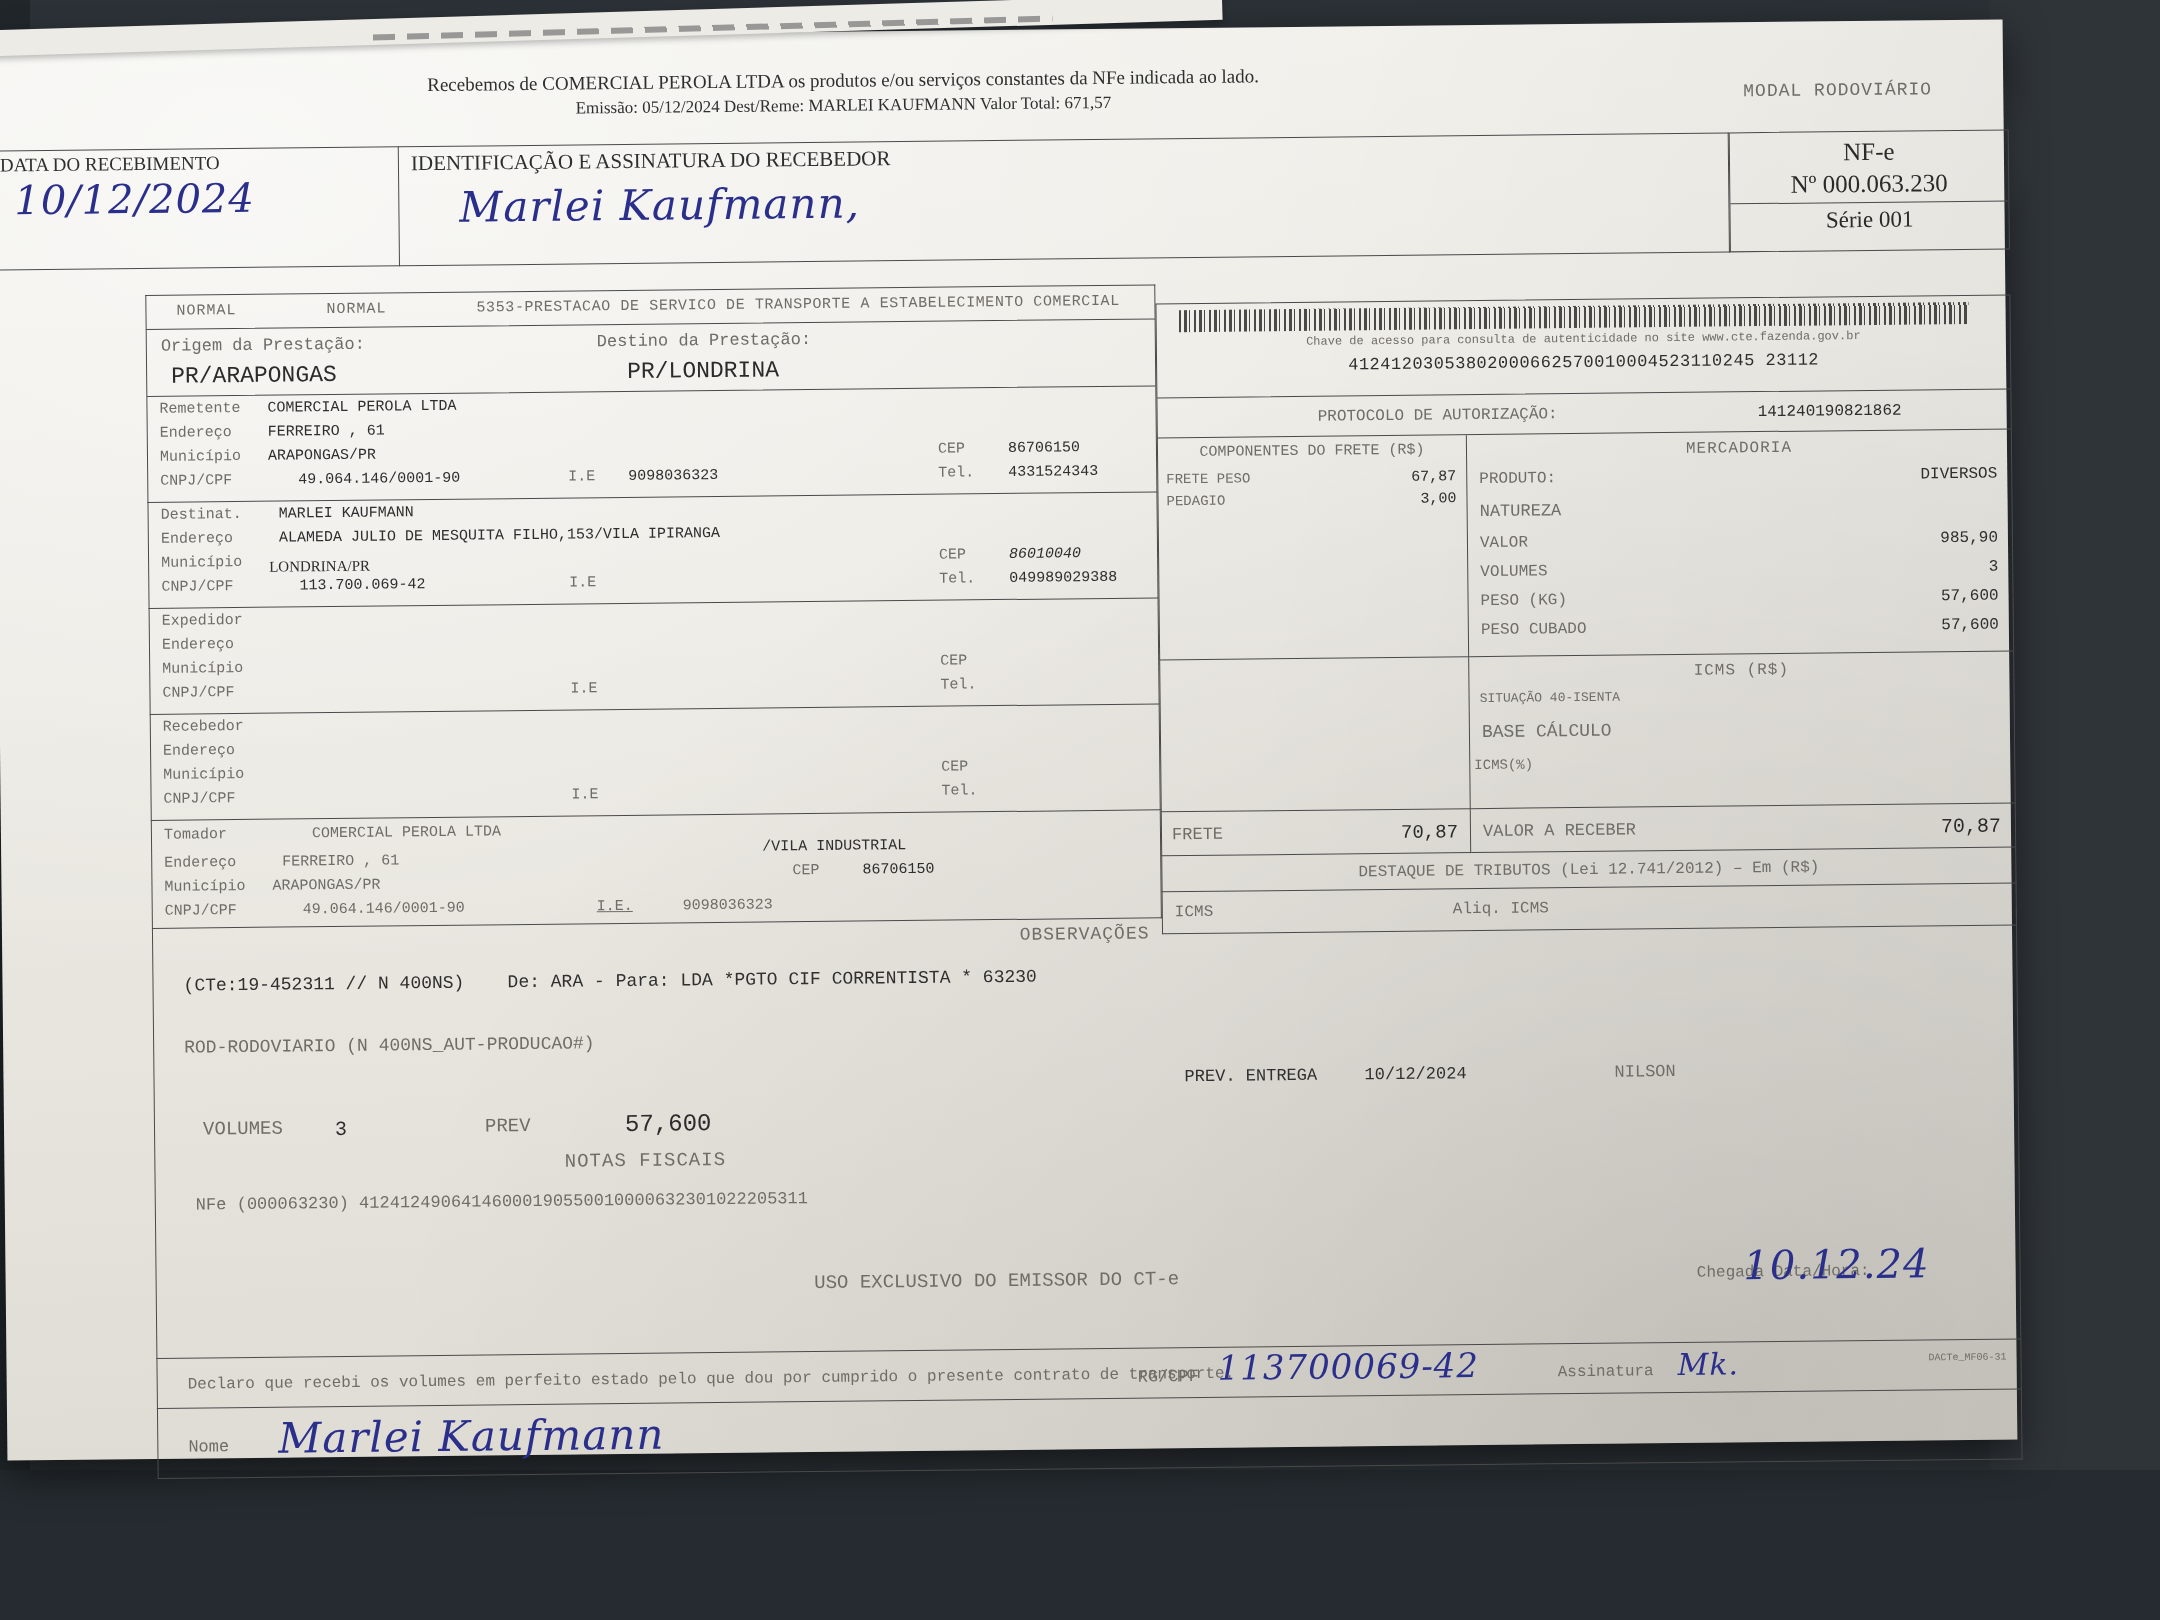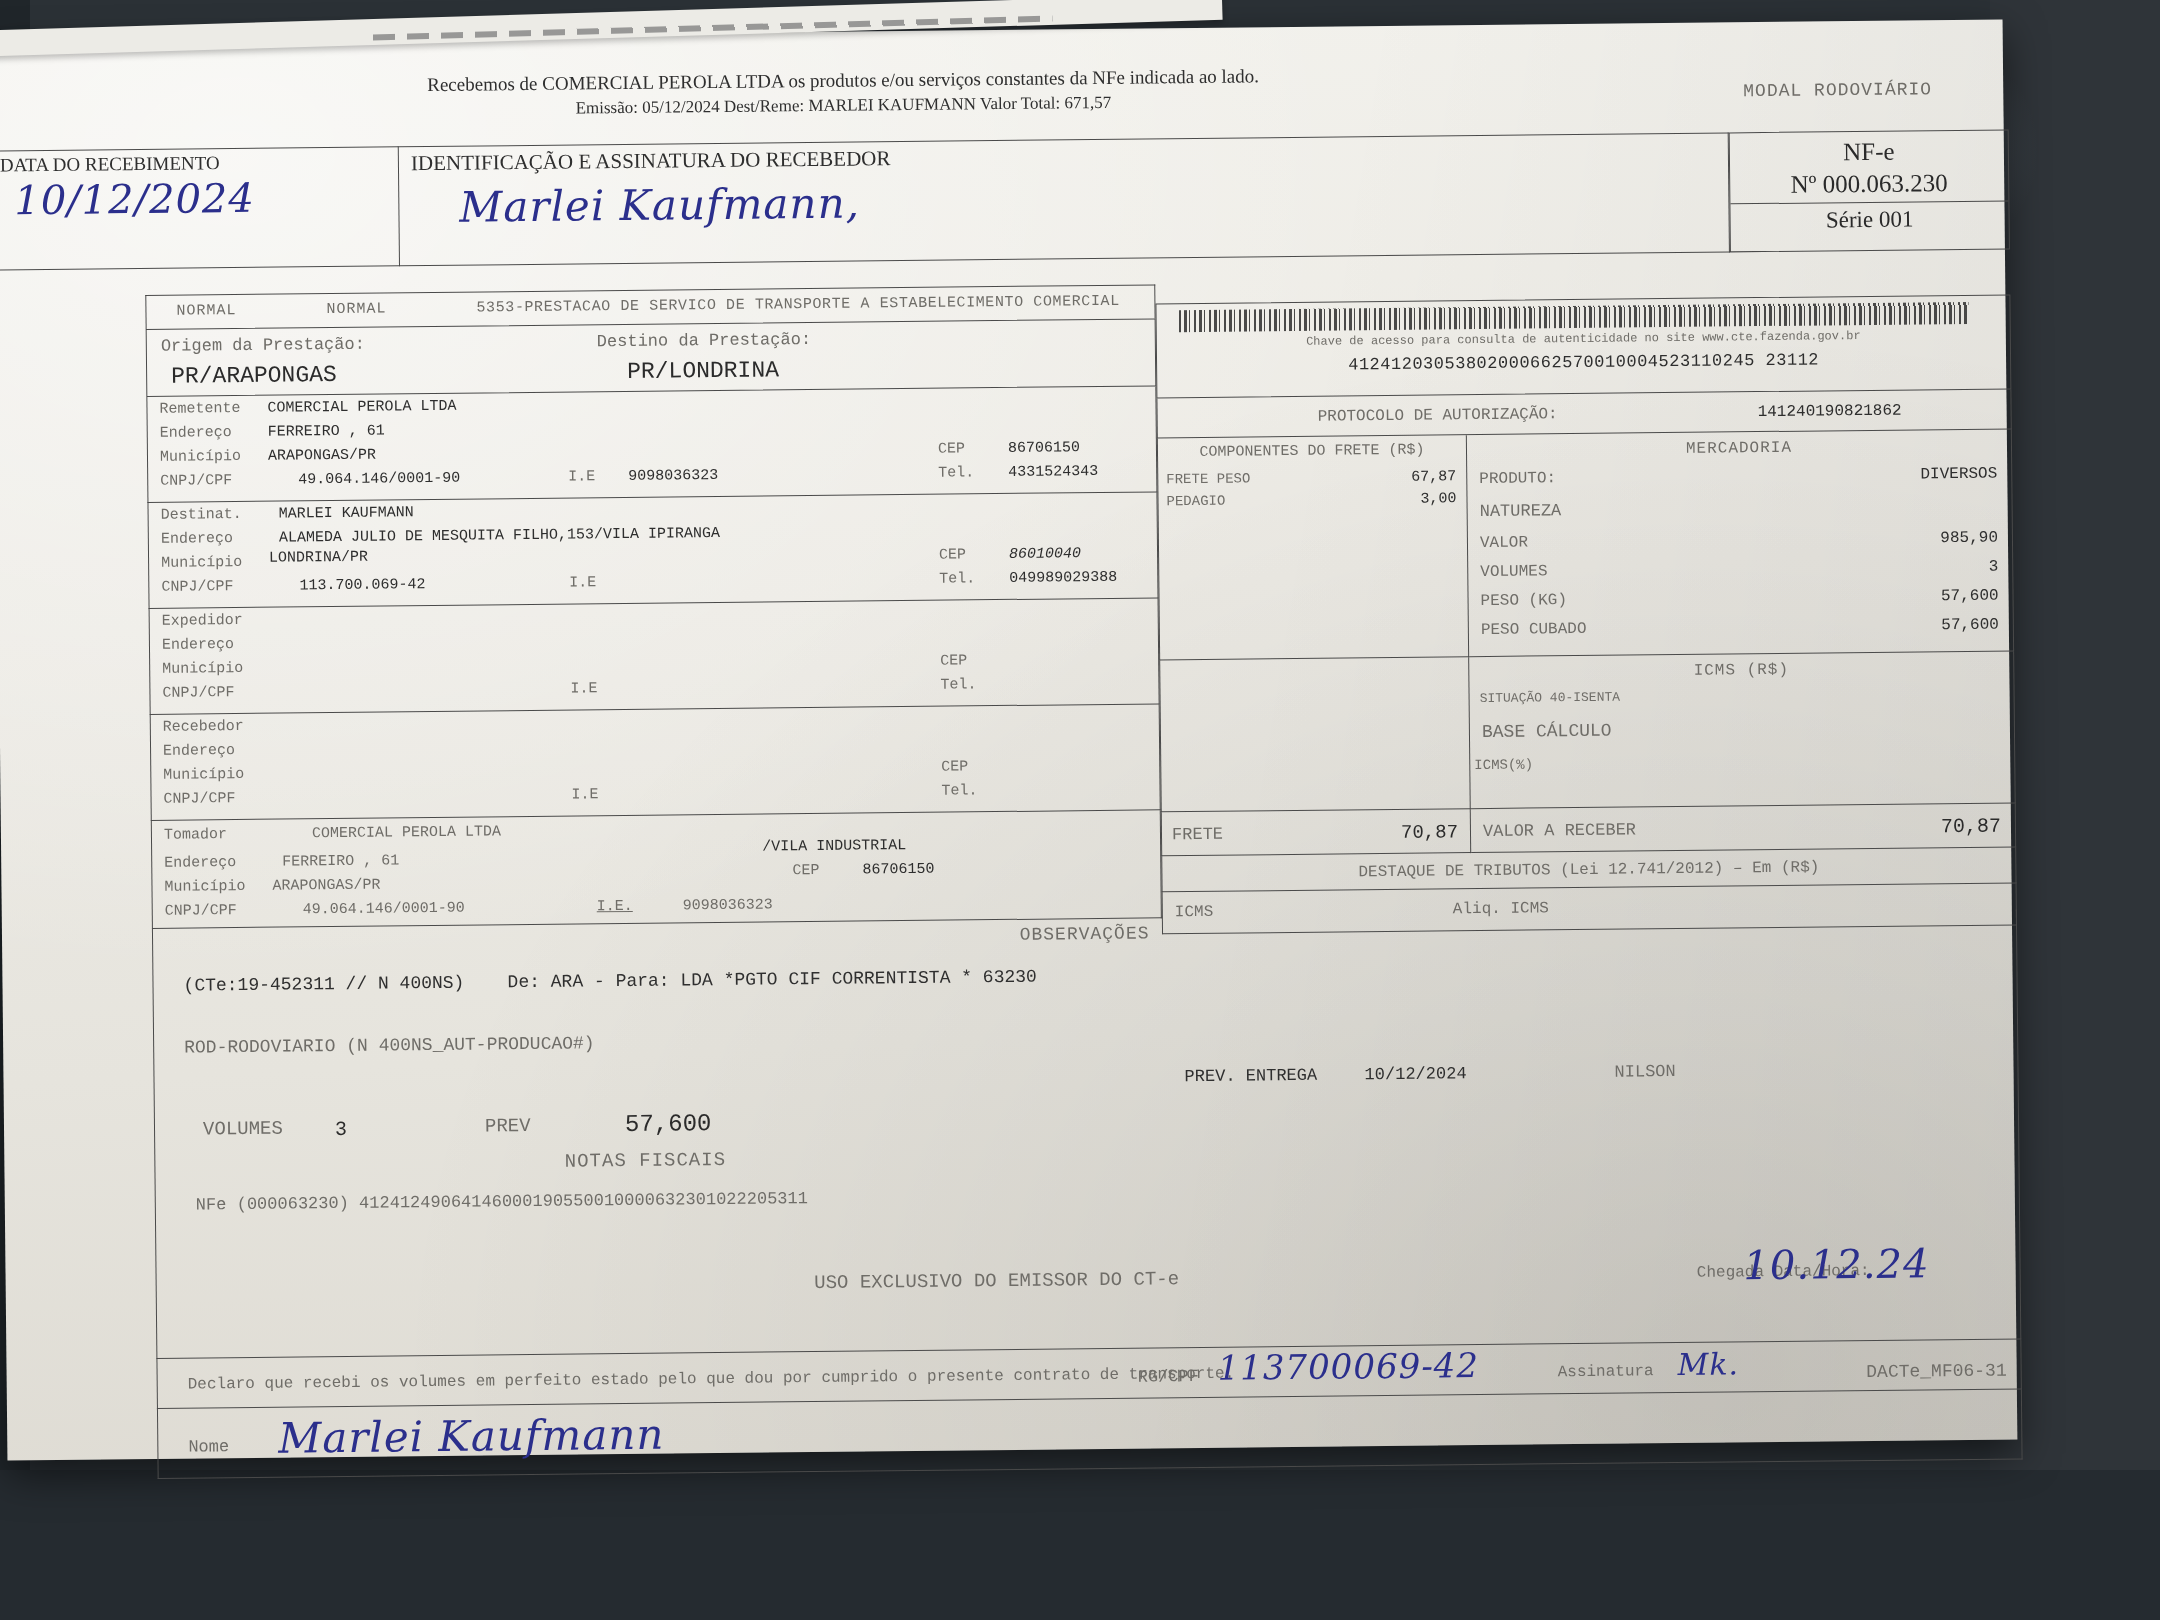--- a/index.html
+++ b/index.html
@@ -140,21 +140,21 @@
     <span class="t faint" style="position:absolute; left:790px; top:76px;">Tel.</span>
     <span class="t" style="position:absolute; left:860px; top:76px; color:#2e2e2e;">4331524343</span>
   </div>
 
   <div class="blk bd" style="left:150px; top:464px; width:1010px; height:106px; border-top:none;">
     <span class="t faint" style="position:absolute; left:12px; top:4px;">Destinat.</span>
     <span class="t" style="position:absolute; left:130px; top:4px; color:#2e2e2e;">MARLEI KAUFMANN</span>
     <span class="t faint" style="position:absolute; left:12px; top:28px;">Endereço</span>
     <span class="t" style="position:absolute; left:130px; top:28px; color:#2e2e2e;">ALAMEDA JULIO DE MESQUITA FILHO,153/VILA IPIRANGA</span>
     <span class="t faint" style="position:absolute; left:12px; top:52px;">Município</span>
-    <span class="t" style="position:absolute; left:120px; top:48px; color:#2e2e2e;">LONDRINA/PR</span>
+    <span class="t" style="position:absolute; left:120px; top:56px; color:#2e2e2e;font-family:Liberation Serif, serif;">LONDRINA/PR</span>
     <span class="t faint" style="position:absolute; left:12px; top:76px;">CNPJ/CPF</span>
     <span class="t" style="position:absolute; left:150px; top:76px; color:#2e2e2e;">113.700.069-42</span>
     <span class="t faint" style="position:absolute; left:420px; top:76px;">I.E</span>
     <span class="t faint" style="position:absolute; left:790px; top:52px;">CEP</span>
     <span class="t" style="position:absolute; left:860px; top:52px; color:#2e2e2e;font-style:italic;">86010040</span>
     <span class="t faint" style="position:absolute; left:790px; top:76px;">Tel.</span>
     <span class="t" style="position:absolute; left:860px; top:76px; color:#2e2e2e;">049989029388</span>
   </div>
 
   <div class="blk bd" style="left:150px; top:570px; width:1010px; height:106px; border-top:none;">
@@ -274,21 +274,21 @@
     <span class="t faint" style="position:absolute; right:150px; top:350px; font-size:16px;">Chegada Data/Hora:</span>
     <span class="hand" style="position:absolute; right:90px; top:330px; font-size:40px;">10.12.24</span>
   </div>
 
   <div class="blk bd" style="left:150px; top:1320px; width:1865px; height:50px; border-top:none;">
     <div class="t faint" style="position:absolute; left:30px; top:16px; font-size:16px;">Declaro que recebi os volumes em perfeito estado pelo que dou por cumprido o presente contrato de transporte.</div>
     <span class="t faint" style="position:absolute; left:980px; top:18px; font-size:17px;">RG/CPF</span>
     <span class="hand" style="position:absolute; left:1060px; top:0px; font-size:34px;">113700069-42</span>
     <span class="t faint" style="position:absolute; left:1400px; top:18px; font-size:16px;">Assinatura</span>
     <span class="hand" style="position:absolute; left:1520px; top:4px; font-size:30px;">Mk.</span>
-    <span class="t faint" style="position:absolute; right:14px; top:20px; font-size:18px;">DACTe_MF06-31</span>
+    <span class="t faint" style="position:absolute; right:14px; top:12px; font-size:10px;">DACTe_MF06-31</span>
   </div>
 
   <div class="blk bd" style="left:150px; top:1370px; width:1865px; height:70px; border-top:none;">
     <span class="t faint" style="position:absolute; left:30px; top:28px; font-size:17px;">Nome</span>
     <span class="hand" style="position:absolute; left:120px; top:6px; font-size:42px;">Marlei Kaufmann</span>
   </div>
 
 </div>
 
 </body></html>

